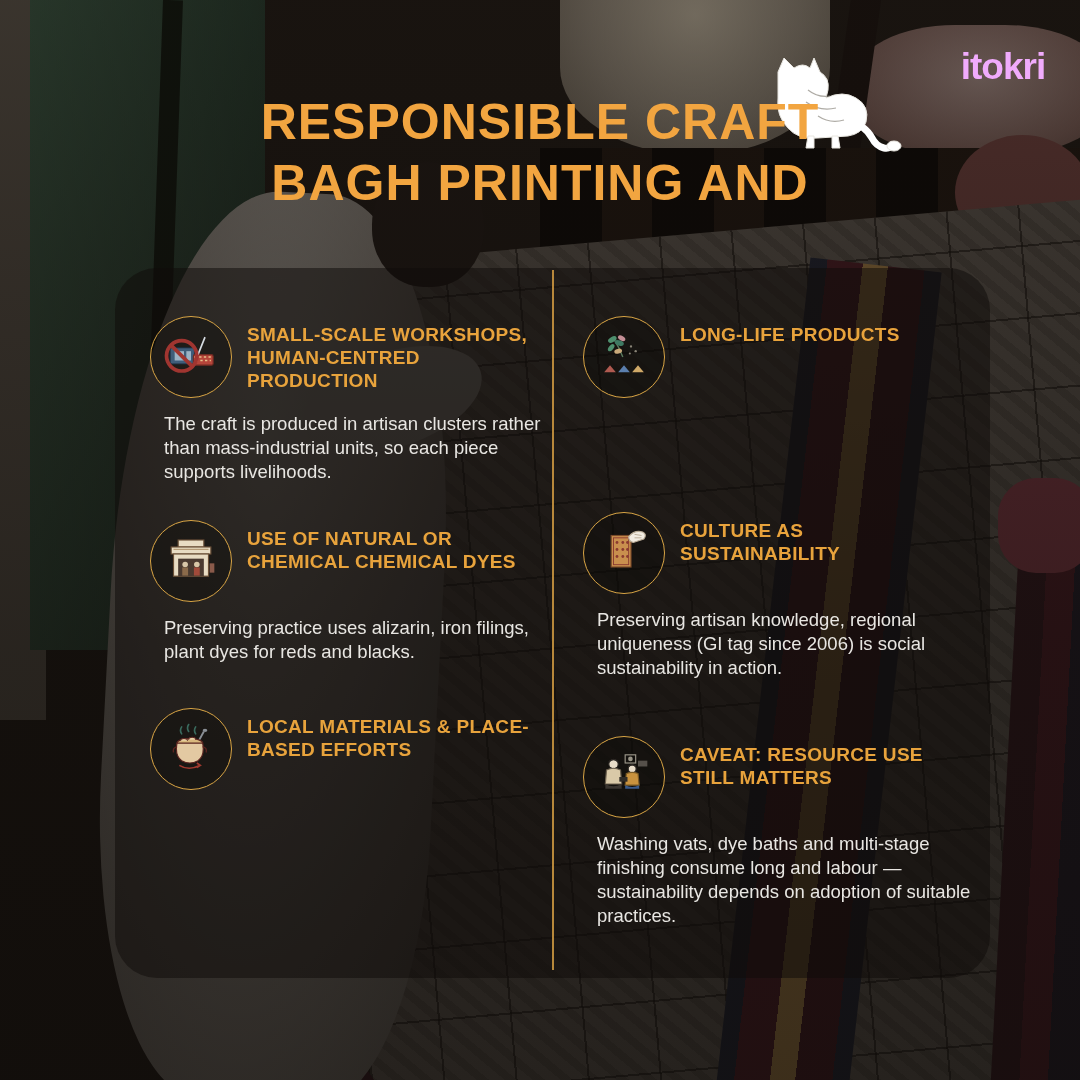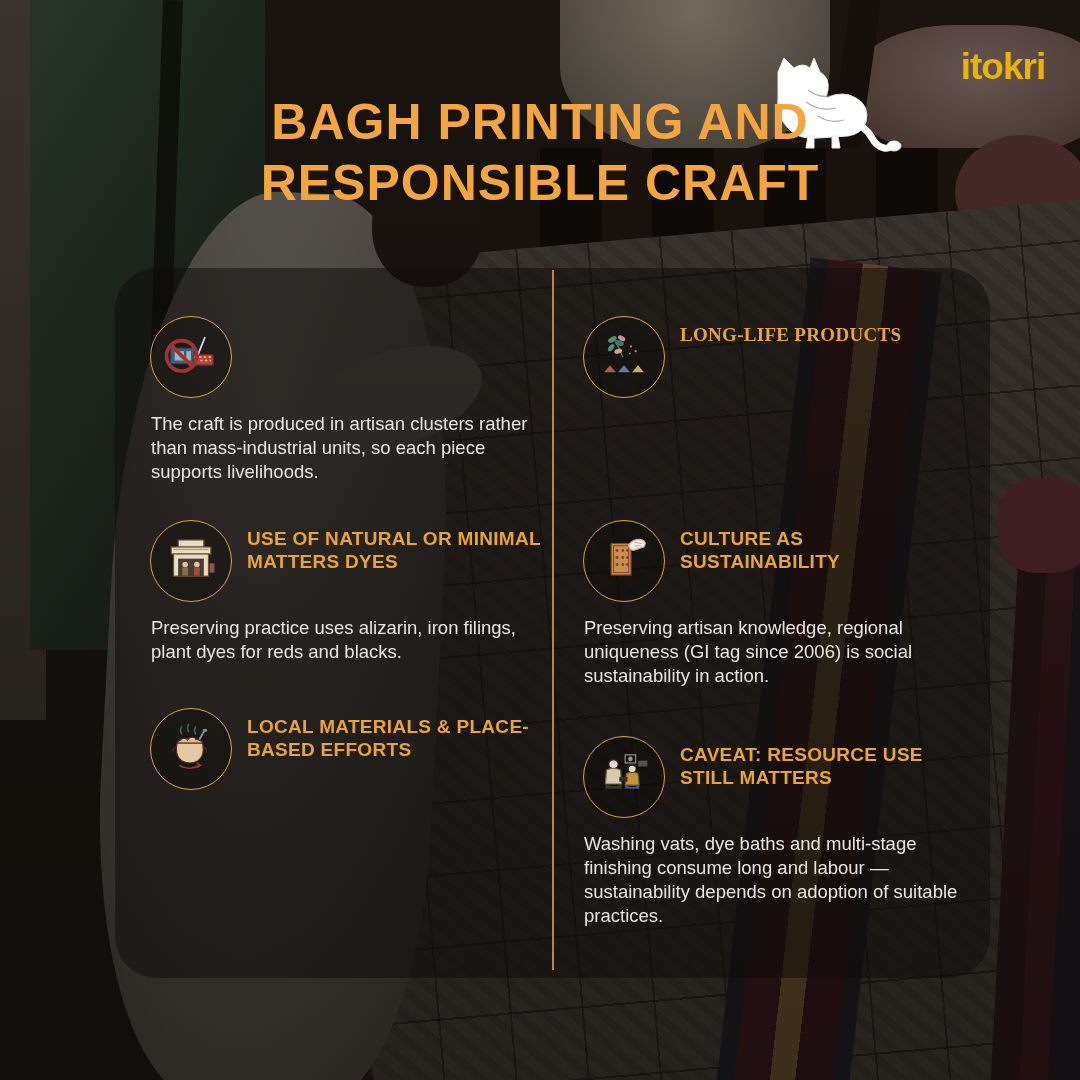--- a/index.html
+++ b/index.html
@@ -40,41 +40,41 @@
            background:radial-gradient(ellipse at 45% 28%,#b3afa6 0%,#989289 45%,#6f6a62 100%);}
   .bg-arm{position:absolute;left:300px;top:352px;width:185px;height:95px;border-radius:50%;
            transform:rotate(-18deg);background:#a8a49c;}
   .bg-head{position:absolute;left:372px;top:162px;width:112px;height:125px;
            border-radius:50% 50% 46% 46%;background:#241d18;}
   .bg-overlay{position:absolute;inset:0;
            background:linear-gradient(180deg,rgba(14,10,8,0.46) 0%,rgba(14,10,8,0.56) 25%,rgba(12,9,7,0.66) 60%,rgba(12,9,7,0.72) 100%);}
 
   
   .logo{position:absolute;left:948px;top:42px;width:110px;height:50px;
-        color:#eab308;font-size:37px;font-weight:800;letter-spacing:-1px;text-align:center;line-height:50px;}
+        color:#f0abfc;font-size:37px;font-weight:800;letter-spacing:-1px;text-align:center;line-height:50px;}
   .title{position:absolute;left:50%;top:92px;transform:translateX(-50%);width:760px;
         text-align:center;color:#f2a540;font-weight:800;font-size:50px;line-height:61px;letter-spacing:1px;}
   .cat{position:absolute;left:748px;top:50px;width:160px;height:105px;}
 
   .panel{position:absolute;left:115px;top:268px;width:875px;height:710px;border-radius:42px;
         background:rgba(16,12,9,0.52);}
   .divider{position:absolute;left:437px;top:2px;bottom:8px;width:2px;background:#c9953f;opacity:0.9;}
 
   .sec{position:absolute;width:436px;}
   .sec-head{display:flex;gap:15px;align-items:flex-start;}
   .icon-circle{flex:0 0 auto;width:82px;height:82px;border-radius:50%;
         border:1.6px solid #d9a545;background:rgba(10,8,6,0.35);
         display:flex;align-items:center;justify-content:center;}
   .icon-circle svg{width:56px;height:56px;}
   .sec-heading{padding-top:7px;color:#e8a33c;font-weight:700;font-size:19px;line-height:23px;letter-spacing:0.3px;}
   .hw300{max-width:302px;} .hw230{max-width:232px;} .hw280{max-width:282px;}
-  .sec-body{margin-top:14px;margin-left:1px;color:#e8e6e2;font-size:18.5px;line-height:24px;max-width:402px;}
-
-  .p1{left:35px;top:48px;}  .p2{left:468px;top:48px;font-family:Liberation Serif, serif;}
-  .p3{left:35px;top:252px;} .p4{left:468px;top:252px;}
+  .sec-body{margin-top:14px;margin-left:14px;color:#e8e6e2;font-size:18.5px;line-height:24px;max-width:402px;}
+
+  .p1{left:35px;top:48px;}  .p2{left:468px;top:48px;}
+  .p3{left:35px;top:252px;} .p4{left:468px;top:244px;}
   .p5{left:35px;top:440px;} .p6{left:468px;top:468px;}
 </style>
 </head>
 <body>
 
 <div class="canvas">
 
   <div class="bg">
     <div class="bg-wall"></div>
     <div class="bg-door"></div>
@@ -103,41 +103,42 @@
       <path d="M100,70 Q118,76 124,88 Q128,96 136,98 Q142,99 144,95" fill="none" stroke="#ffffff" stroke-width="7" stroke-linecap="round"></path>
       <ellipse cx="146" cy="96" rx="7" ry="5"></ellipse>
       <path d="M60,86 L58,98 L66,98 L66,86 Z M84,86 L84,98 L92,98 L90,86 Z"></path>
     </g>
     <g fill="none" stroke="#9a968e" stroke-width="1.2" opacity="0.8">
       <path d="M60,40 q10,8 22,6 M58,52 q14,10 30,6 M70,66 q12,8 26,4"></path>
     </g>
   </svg>
 
   <div class="title">
+    <div>RESPONSIBLE CRAFT</div>
     <div>BAGH PRINTING AND</div>
-    <div>RESPONSIBLE CRAFT</div>
   </div>
 
   <div class="panel">
     <div class="divider"></div>
 
     <div class="sec p1">
       <div class="sec-head">
         <div class="icon-circle">
           <svg viewBox="0 0 48 48">
             <rect x="6" y="16" width="21" height="14" rx="1.5" fill="#3f5d7a" stroke="#1b2a38"></rect>
             <rect x="10" y="19" width="8" height="8" fill="#9db3c6"></rect>
             <rect x="20" y="19" width="4" height="8" fill="#9db3c6"></rect>
             <rect x="26" y="22" width="17" height="9" rx="1.5" fill="#b5453a" stroke="#6e2a22"></rect>
             <path d="M27,24 h15 M28,27 h13" stroke="#e6c089" stroke-width="1.2" stroke-dasharray="2 2" fill="none"></path>
             <path d="M36,7 L30,22" stroke="#d7dde3" stroke-width="1.4"></path>
             <circle cx="16" cy="23" r="13" fill="none" stroke="#a03530" stroke-width="3.2"></circle>
             <path d="M7,14 L25,32" stroke="#a03530" stroke-width="3.2"></path>
           </svg>
         </div>
+        <div class="sec-heading hw300">SMALL-SCALE WORKSHOPS, HUMAN-CENTRED PRODUCTION</div>
       </div>
       <div class="sec-body">The craft is produced in artisan clusters rather than mass-industrial units, so each piece supports livelihoods.</div>
     </div>
 
     <div class="sec p2">
       <div class="sec-head">
         <div class="icon-circle">
           <svg viewBox="0 0 48 48">
             <path d="M15,8 Q20,16 23,24" stroke="#5a7a5e" stroke-width="1.2" fill="none"></path>
             <ellipse cx="14" cy="9" rx="4" ry="2.2" fill="#4e8f6e" transform="rotate(-30 14 9)"></ellipse>
@@ -166,21 +167,21 @@
             <path d="M9,14 h30" stroke="#b59b76" stroke-width="1" fill="none"></path>
             <rect x="9" y="18" width="30" height="19" fill="#e8dcc3" stroke="#6b5138"></rect>
             <rect x="13" y="22" width="22" height="15" fill="#4a3a30"></rect>
             <circle cx="19" cy="27" r="2.4" fill="#d8c7a8"></circle>
             <rect x="16.5" y="29.5" width="5" height="7" fill="#8a6a4a"></rect>
             <circle cx="29" cy="27" r="2.4" fill="#d8c7a8"></circle>
             <rect x="26.5" y="29.5" width="5" height="7" fill="#a04a3a"></rect>
             <rect x="40" y="26" width="4" height="8" fill="#8a5a4a"></rect>
           </svg>
         </div>
-        <div class="sec-heading hw300">USE OF NATURAL OR MINIMAL MATTERS DYES</div>
+        <div class="sec-heading hw300">USE OF NATURAL OR CHEMICAL CHEMICAL DYES</div>
       </div>
       <div class="sec-body">Preserving practice uses alizarin, iron filings, plant dyes for reds and blacks.</div>
     </div>
 
     <div class="sec p4">
       <div class="sec-head">
         <div class="icon-circle">
           <svg viewBox="0 0 48 48">
             <rect x="13" y="9" width="17" height="27" fill="#c98f4e" stroke="#7a4a2a"></rect>
             <rect x="15" y="11" width="13" height="23" fill="none" stroke="#8a3a30" stroke-width="0.8"></rect>

